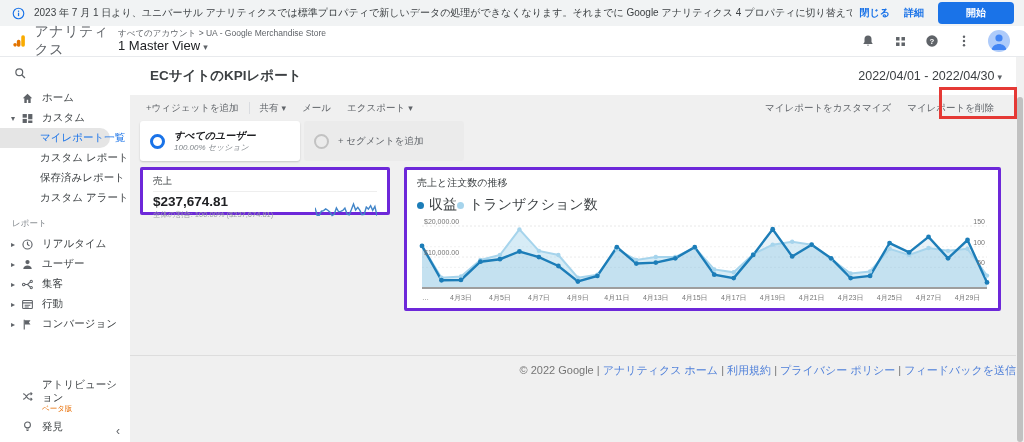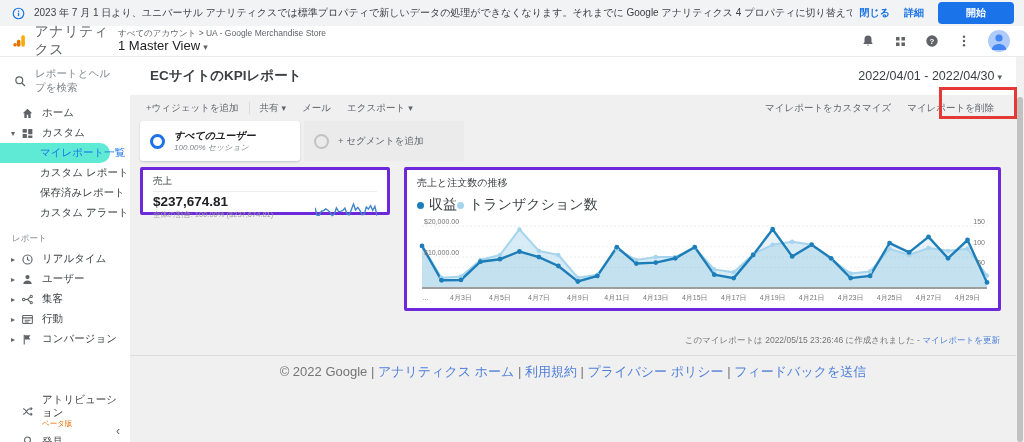--- a/index.html
+++ b/index.html
@@ -36,21 +36,21 @@
   .sidebar { position:absolute; left:0; top:57px; width:130px; height:385px; background:#fff; font-size:10.5px; }
   .side-search { display:flex; align-items:center; gap:8px; padding:10px 12px 8px 14px; color:#80868b; }
   .nav-row { display:flex; align-items:center; min-height:20px; padding:2px 4px 2px 8px; color:#3c4043;
     cursor:pointer; position:relative; }
   .nav-caret { width:10px; font-size:8px; color:#5f6368; text-align:center; flex:none; }
   .nav-ic { width:14px; height:14px; margin:0 8px 0 2px; flex:none; display:inline-flex;
     align-items:center; justify-content:center; color:#5f6368; }
   .nav-label { white-space:normal; line-height:1.25; }
   .nav-row.sub { padding-left:40px; min-height:20px; }
   .nav-row.sub .nav-label{ white-space:nowrap; }
-  .nav-row.selected { background:#5eead4; border-radius:0 14px 14px 0; color:#1a73e8; margin-right:20px; }
+  .nav-row.selected { background:#e5e5e5; border-radius:0 14px 14px 0; color:#1a73e8; margin-right:20px; }
   .sec-label { font-size:8.5px; color:#80868b; padding:10px 0 4px 12px; }
   .beta-badge { font-size:7.5px; color:#e8710a; }
   .collapse-btn { position:absolute; right:10px; bottom:4px; color:#5f6368; font-size:12px; cursor:pointer; }
 
   
   .main { position:absolute; left:130px; top:57px; width:886px; height:385px; background:#f0f0f0; }
   .title-row { position:absolute; left:0; top:0; width:886px; height:38px; background:#fff;
     display:flex; align-items:center; padding:0 14px 0 20px; }
   .report-title { font-size:13.5px; font-weight:bold; color:#3c4043; }
   .date-range { margin-left:auto; font-size:12.5px; color:#3c4043; cursor:pointer; }
@@ -86,22 +86,22 @@
   .chart-card { left:274px; top:110px; width:597px; height:144px; padding:6px 10px 2px; }
   .chart-title { font-size:10px; color:#3c4043; padding-bottom:4px; }
   .legend-row { display:flex; align-items:flex-end; gap:0; font-size:14px; color:#3c4043; padding:2px 0 4px; }
   .legend-item { display:flex; align-items:center; gap:5px; cursor:pointer; }
   .legend-dot { width:7px; height:7px; border-radius:50%; }
 
   
   .note-row { position:absolute; right:16px; top:278px; font-size:8.5px; color:#757575; }
   .note-row a { color:#4e7fd9; text-decoration:none; cursor:pointer; }
   .main-divider { position:absolute; left:0; top:298px; width:886px; border-top:1px solid #ddd; }
-  .footer-row { position:absolute; left:0; top:306px; width:886px; text-align:center;
-    font-size:13px; color:#757575; }
+  .footer-row { position:absolute; left:0; top:306px; width:886px; text-align:right;
+    font-size:11px; color:#757575; }
   .footer-row .flink { color:#4e7fd9; cursor:pointer; }
 
   
   .scrollbar { position:absolute; right:0; top:57px; width:8px; height:385px; background:#f1f1f1; }
   .scroll-thumb { position:absolute; left:1px; top:40px; width:6px; height:345px; background:#c1c1c1;
     border-radius:3px; }
 
   svg { display:block; }
 </style>
 </head>
@@ -176,21 +176,20 @@
   </div>
 
   <div class="sidebar">
     <div class="side-search">
       <span>
         <svg width="13" height="13" viewBox="0 0 16 16" fill="none" stroke="#5f6368" stroke-width="1.5">
             <circle cx="6.5" cy="6.5" r="4.2"></circle>
             <line x1="9.8" y1="9.8" x2="13.5" y2="13.5"></line>
           </svg>
       </span>
-      <span>レポートとヘルプを検索</span>
     </div>
     <nav id="sidenav">
         <div class="nav-row">
           <span class="nav-caret"></span>
           <span class="nav-ic">
             <svg width="13" height="13" viewBox="0 0 16 16" fill="#5f6368">
               <path d="M8 2.2 2.2 7.6h1.9v6h3V9.6h1.8v4h3v-6h1.9z"></path>
             </svg>
           </span>
           <span><span class="nav-label">ホーム</span></span>
@@ -446,24 +445,20 @@
             <text x="355.6896551724138" y="82" font-size="7" fill="#757575" text-anchor="middle" font-family="Liberation Sans,sans-serif">4月19日</text>
             <text x="394.6551724137931" y="82" font-size="7" fill="#757575" text-anchor="middle" font-family="Liberation Sans,sans-serif">4月21日</text>
             <text x="433.62068965517244" y="82" font-size="7" fill="#757575" text-anchor="middle" font-family="Liberation Sans,sans-serif">4月23日</text>
             <text x="472.58620689655174" y="82" font-size="7" fill="#757575" text-anchor="middle" font-family="Liberation Sans,sans-serif">4月25日</text>
             <text x="511.55172413793105" y="82" font-size="7" fill="#757575" text-anchor="middle" font-family="Liberation Sans,sans-serif">4月27日</text>
             <text x="550.5172413793103" y="82" font-size="7" fill="#757575" text-anchor="middle" font-family="Liberation Sans,sans-serif">4月29日</text>
           </svg>
         </div>
     </div>
 
-    <div class="note-row">
-      <span>このマイレポートは 2022/05/15 23:26:46 に作成されました -</span>
-      <a>マイレポートを更新</a>
-    </div>
 
     <div class="main-divider"></div>
 
     <div class="footer-row">
       <span>© 2022 Google |</span>
       <span id="footer-links"><span class="flink">アナリティクス ホーム</span> | <span class="flink">利用規約</span> | <span class="flink">プライバシー ポリシー</span> | <span class="flink">フィードバックを送信</span></span>
     </div>
   </div>
 
   <div class="scrollbar">

